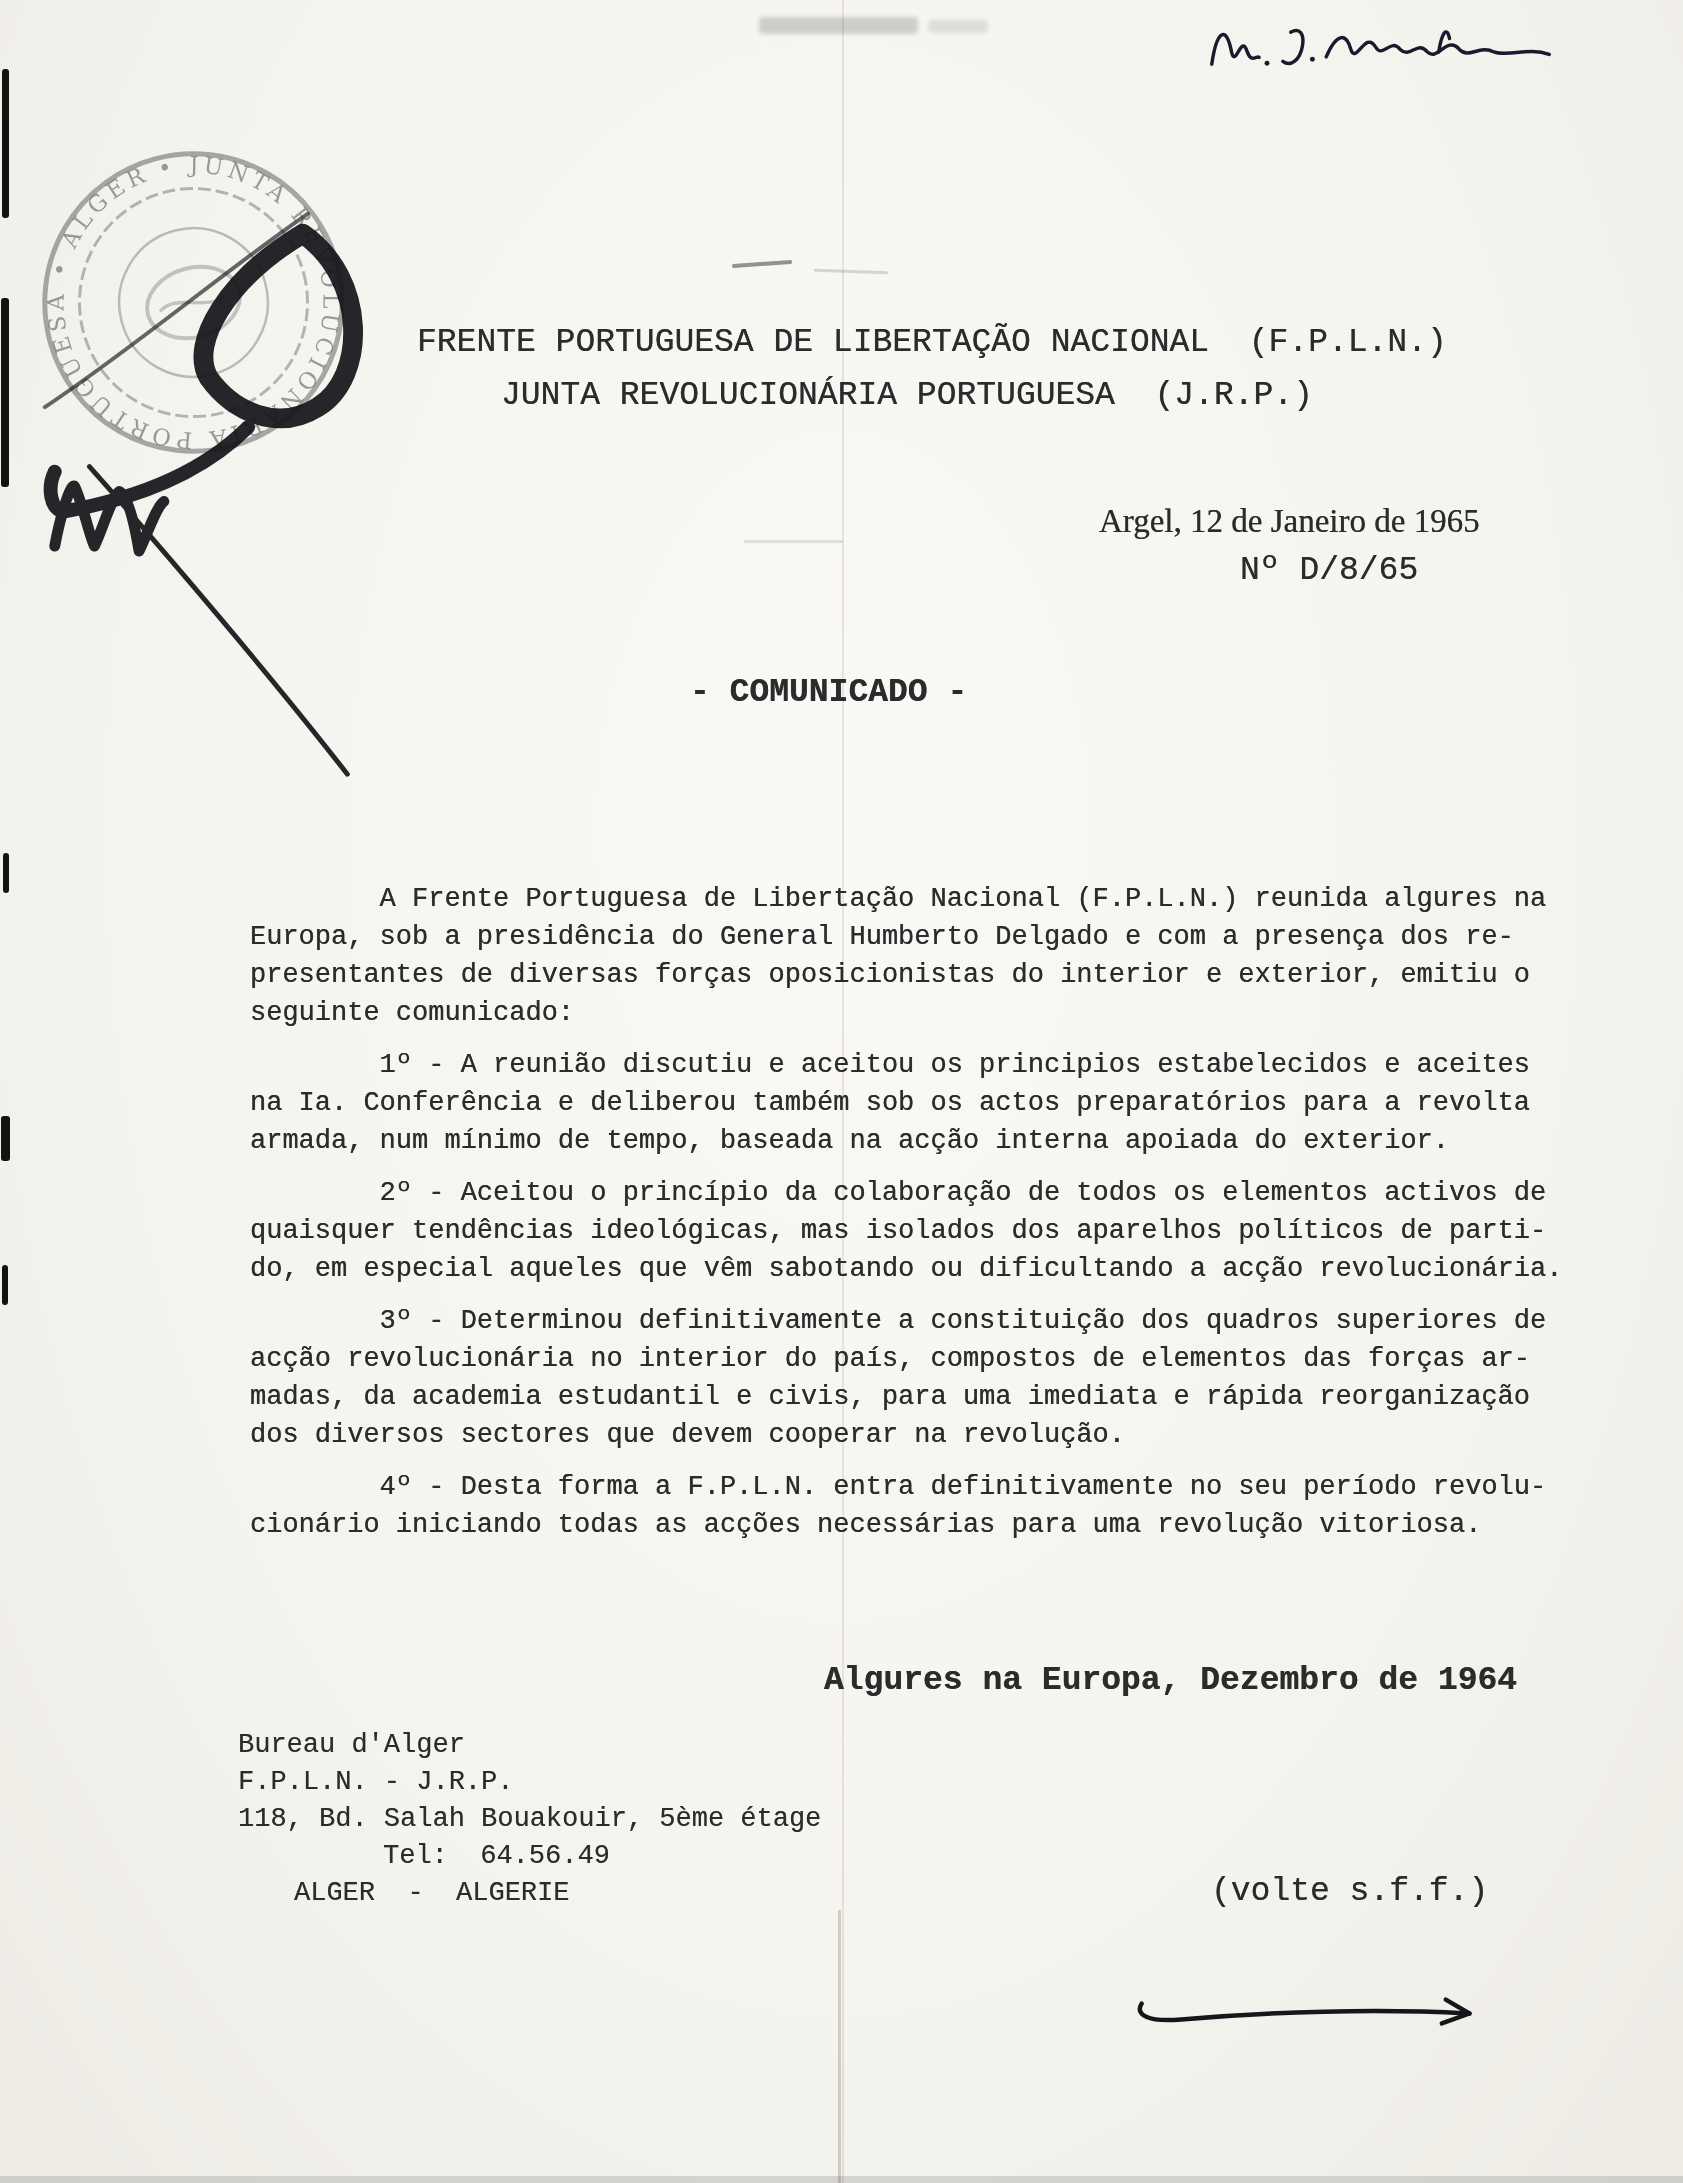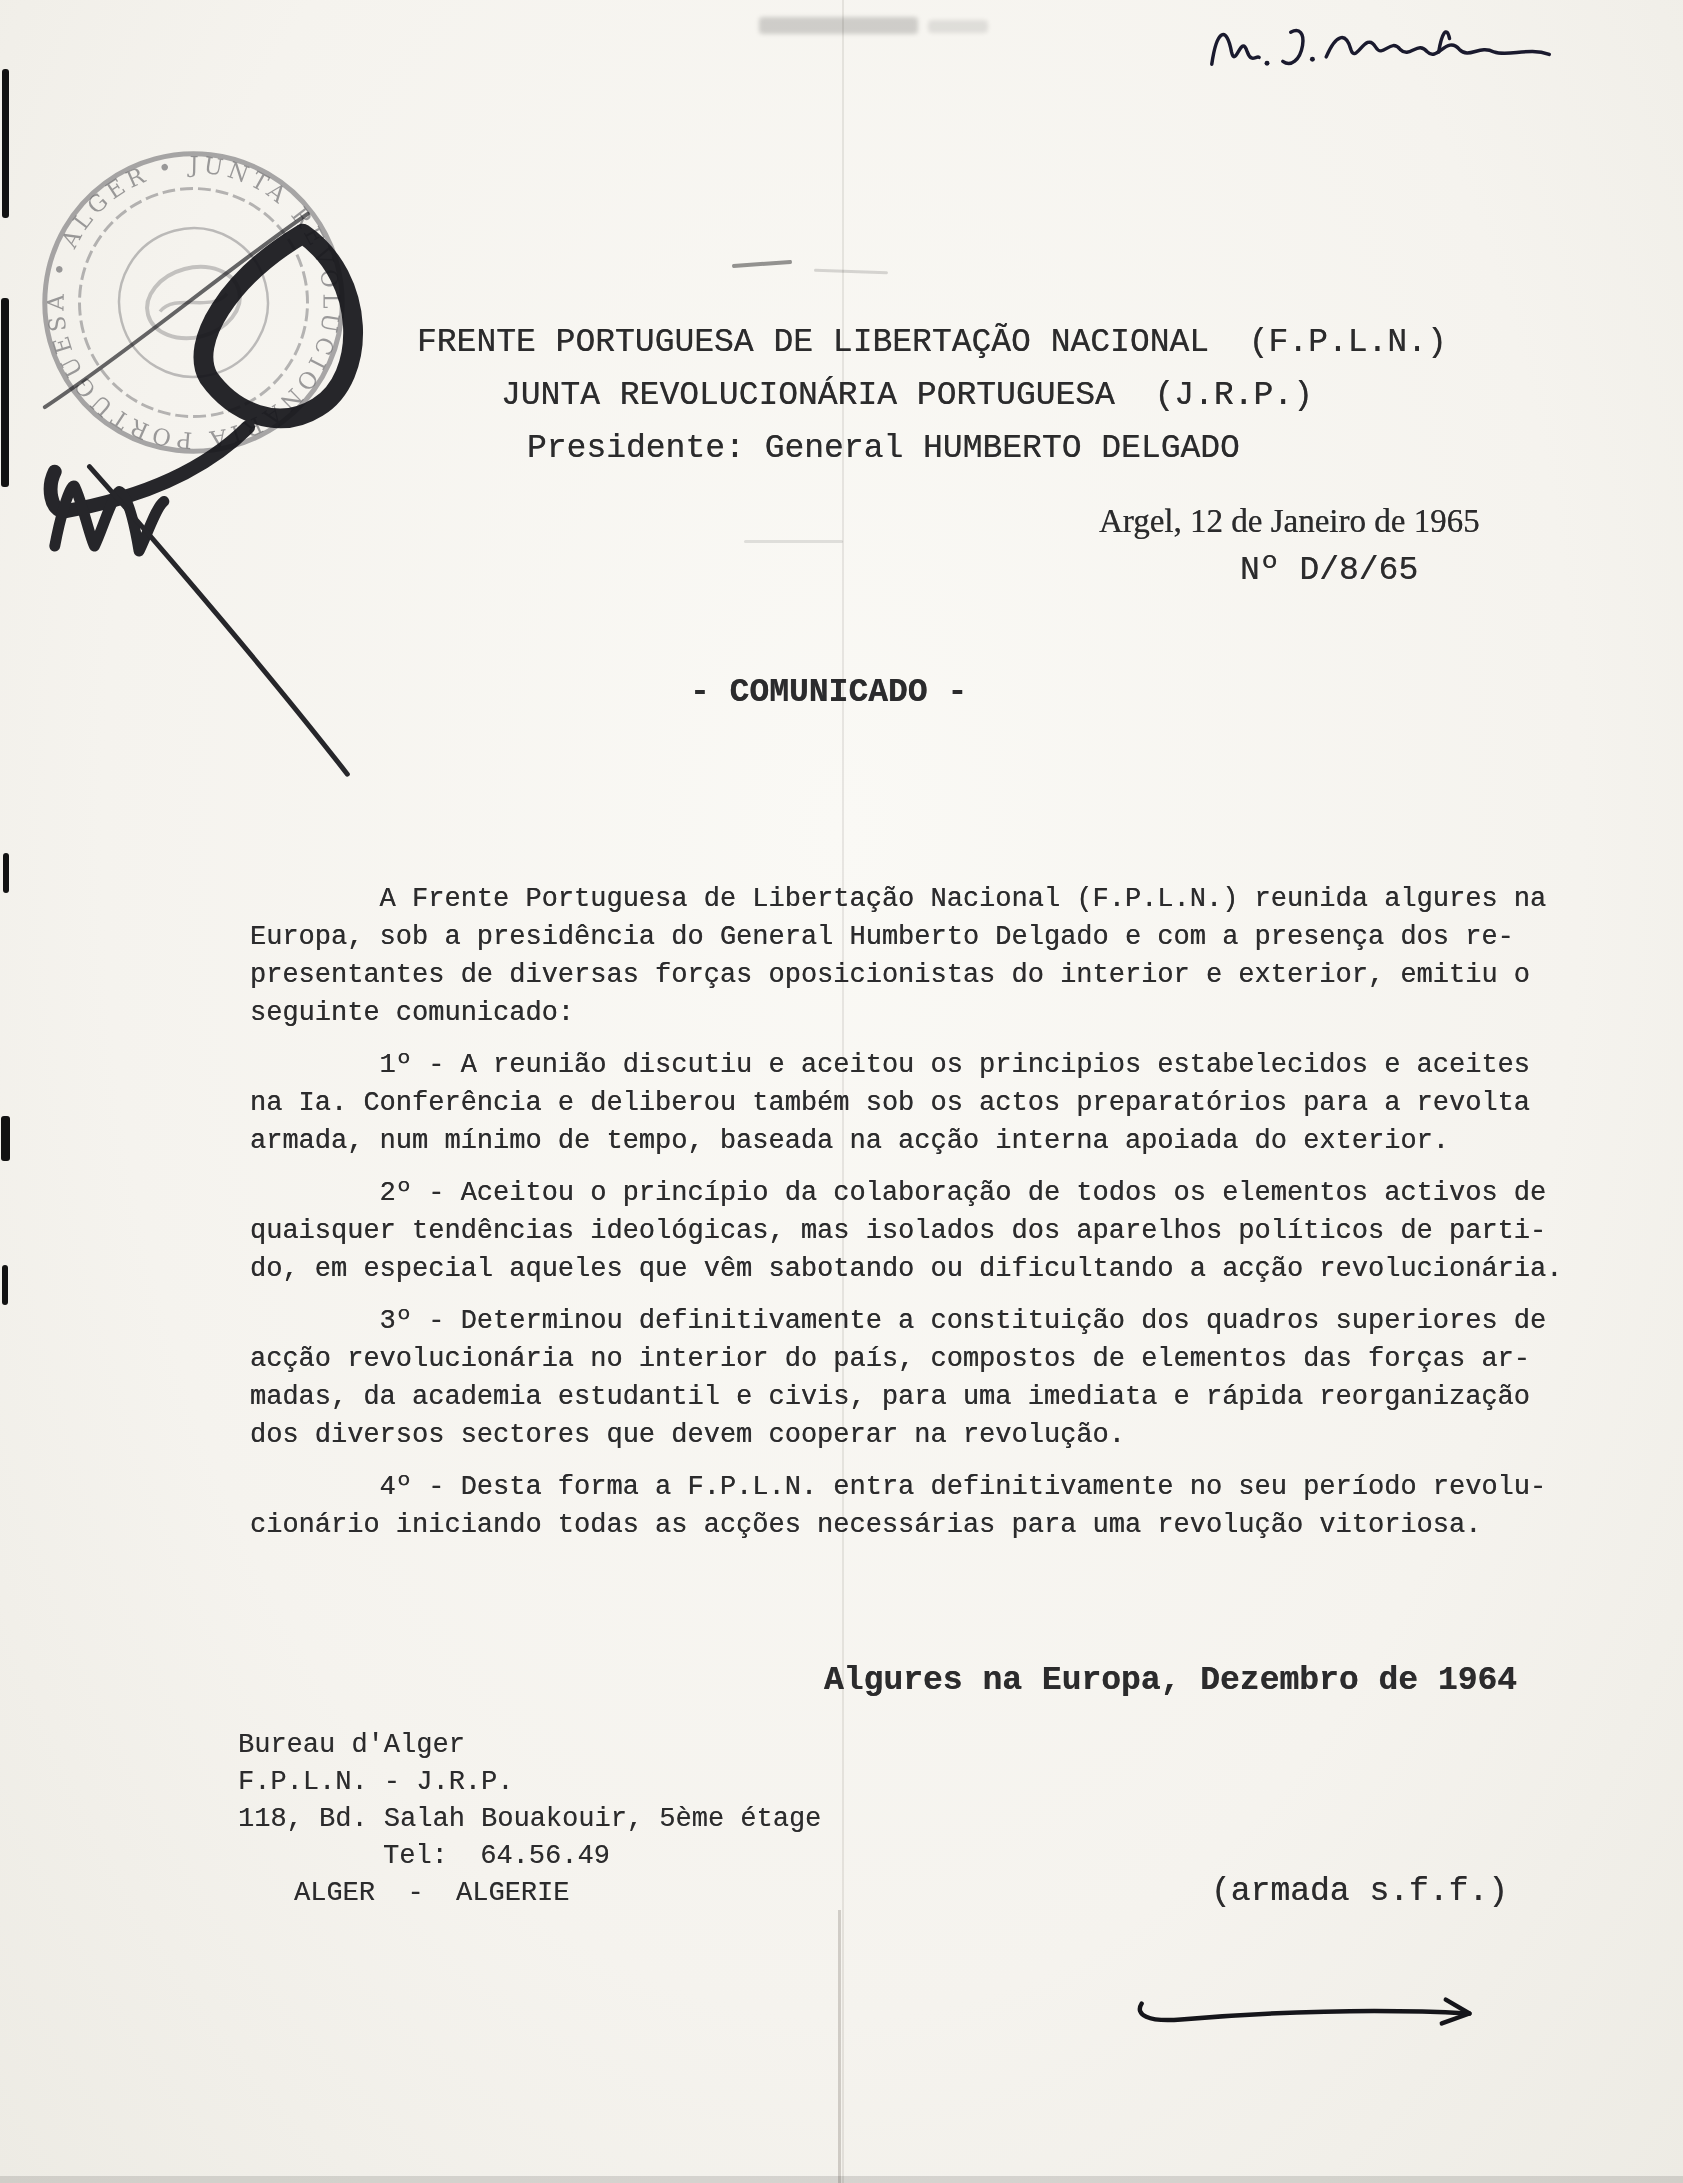--- a/index.html
+++ b/index.html
@@ -95,21 +95,20 @@
       <circle cx="152" cy="108" r="5" fill="#1a1a2e" stroke="none"></circle>
       <path d="M 200 45 C 218 35 228 48 224 72 C 219 102 200 116 184 104"></path>
       <circle cx="244" cy="100" r="5" fill="#1a1a2e" stroke="none"></circle>
       <path d="M 272 95 C 292 48 312 44 322 80 C 332 112 352 40 372 75 C 387 100 402 55 422 80 C 442 100 457 60 477 85 C 497 106 517 50 542 80 C 562 100 582 70 612 85 C 642 96 682 74 724 90"></path>
       <path d="M 500 85 C 506 48 516 30 522 58"></path>
     </g>
   </svg>
 
   <div class="tw" style="left:417px;top:324px;">FRENTE PORTUGUESA DE LIBERTAÇÃO NACIONAL  (F.P.L.N.)</div>
   <div class="tw" style="left:501px;top:377px;">JUNTA REVOLUCIONÁRIA PORTUGUESA  (J.R.P.)</div>
-  <div class="tw" style="left:527px;top:430px;">Presidente: General HUMBERTO DELGADO</div>
 
   <div class="tw" style="left:1099px;top:502px;font-family:Liberation Serif, serif;">Argel, 12 de Janeiro de 1965</div>
   <div class="tw" style="left:1240px;top:552px;">Nº D/8/65</div>
 
   <div class="tw bold" style="left:690px;top:674px;">- COMUNICADO -</div>
 
   <div class="body-block">
     <div class="para">        A Frente Portuguesa de Libertação Nacional (F.P.L.N.) reunida algures na
 Europa, sob a presidência do General Humberto Delgado e com a presença dos re-
 presentantes de diversas forças oposicionistas do interior e exterior, emitiu o
@@ -131,21 +130,21 @@
   <div class="tw bold" style="left:824px;top:1662px;">Algures na Europa, Dezembro de 1964</div>
 
   <div class="footer-block">
     <div>Bureau d'Alger</div>
     <div>F.P.L.N. - J.R.P.</div>
     <div>118, Bd. Salah Bouakouir, 5ème étage</div>
     <div class="ind-tel">Tel:  64.56.49</div>
     <div class="ind-city">ALGER  -  ALGERIE</div>
   </div>
 
-  <div class="tw" style="left:1211px;top:1873px;">(armada s.f.f.)</div>
+  <div class="tw" style="left:1211px;top:1873px;">(volte s.f.f.)</div>
 
   <svg style="left:1121px;top:1975px;" width="377" height="79" viewBox="0 0 760 160">
     <g fill="none" stroke="#15151a" stroke-width="9" stroke-linecap="round">
       <path d="M 40 58 C 26 80 52 96 120 90 C 300 74 520 68 700 78"></path>
       <path d="M 656 50 L 704 78"></path>
       <path d="M 704 78 L 648 98"></path>
     </g>
   </svg>
 
   <div class="bottom-shadow"></div>

